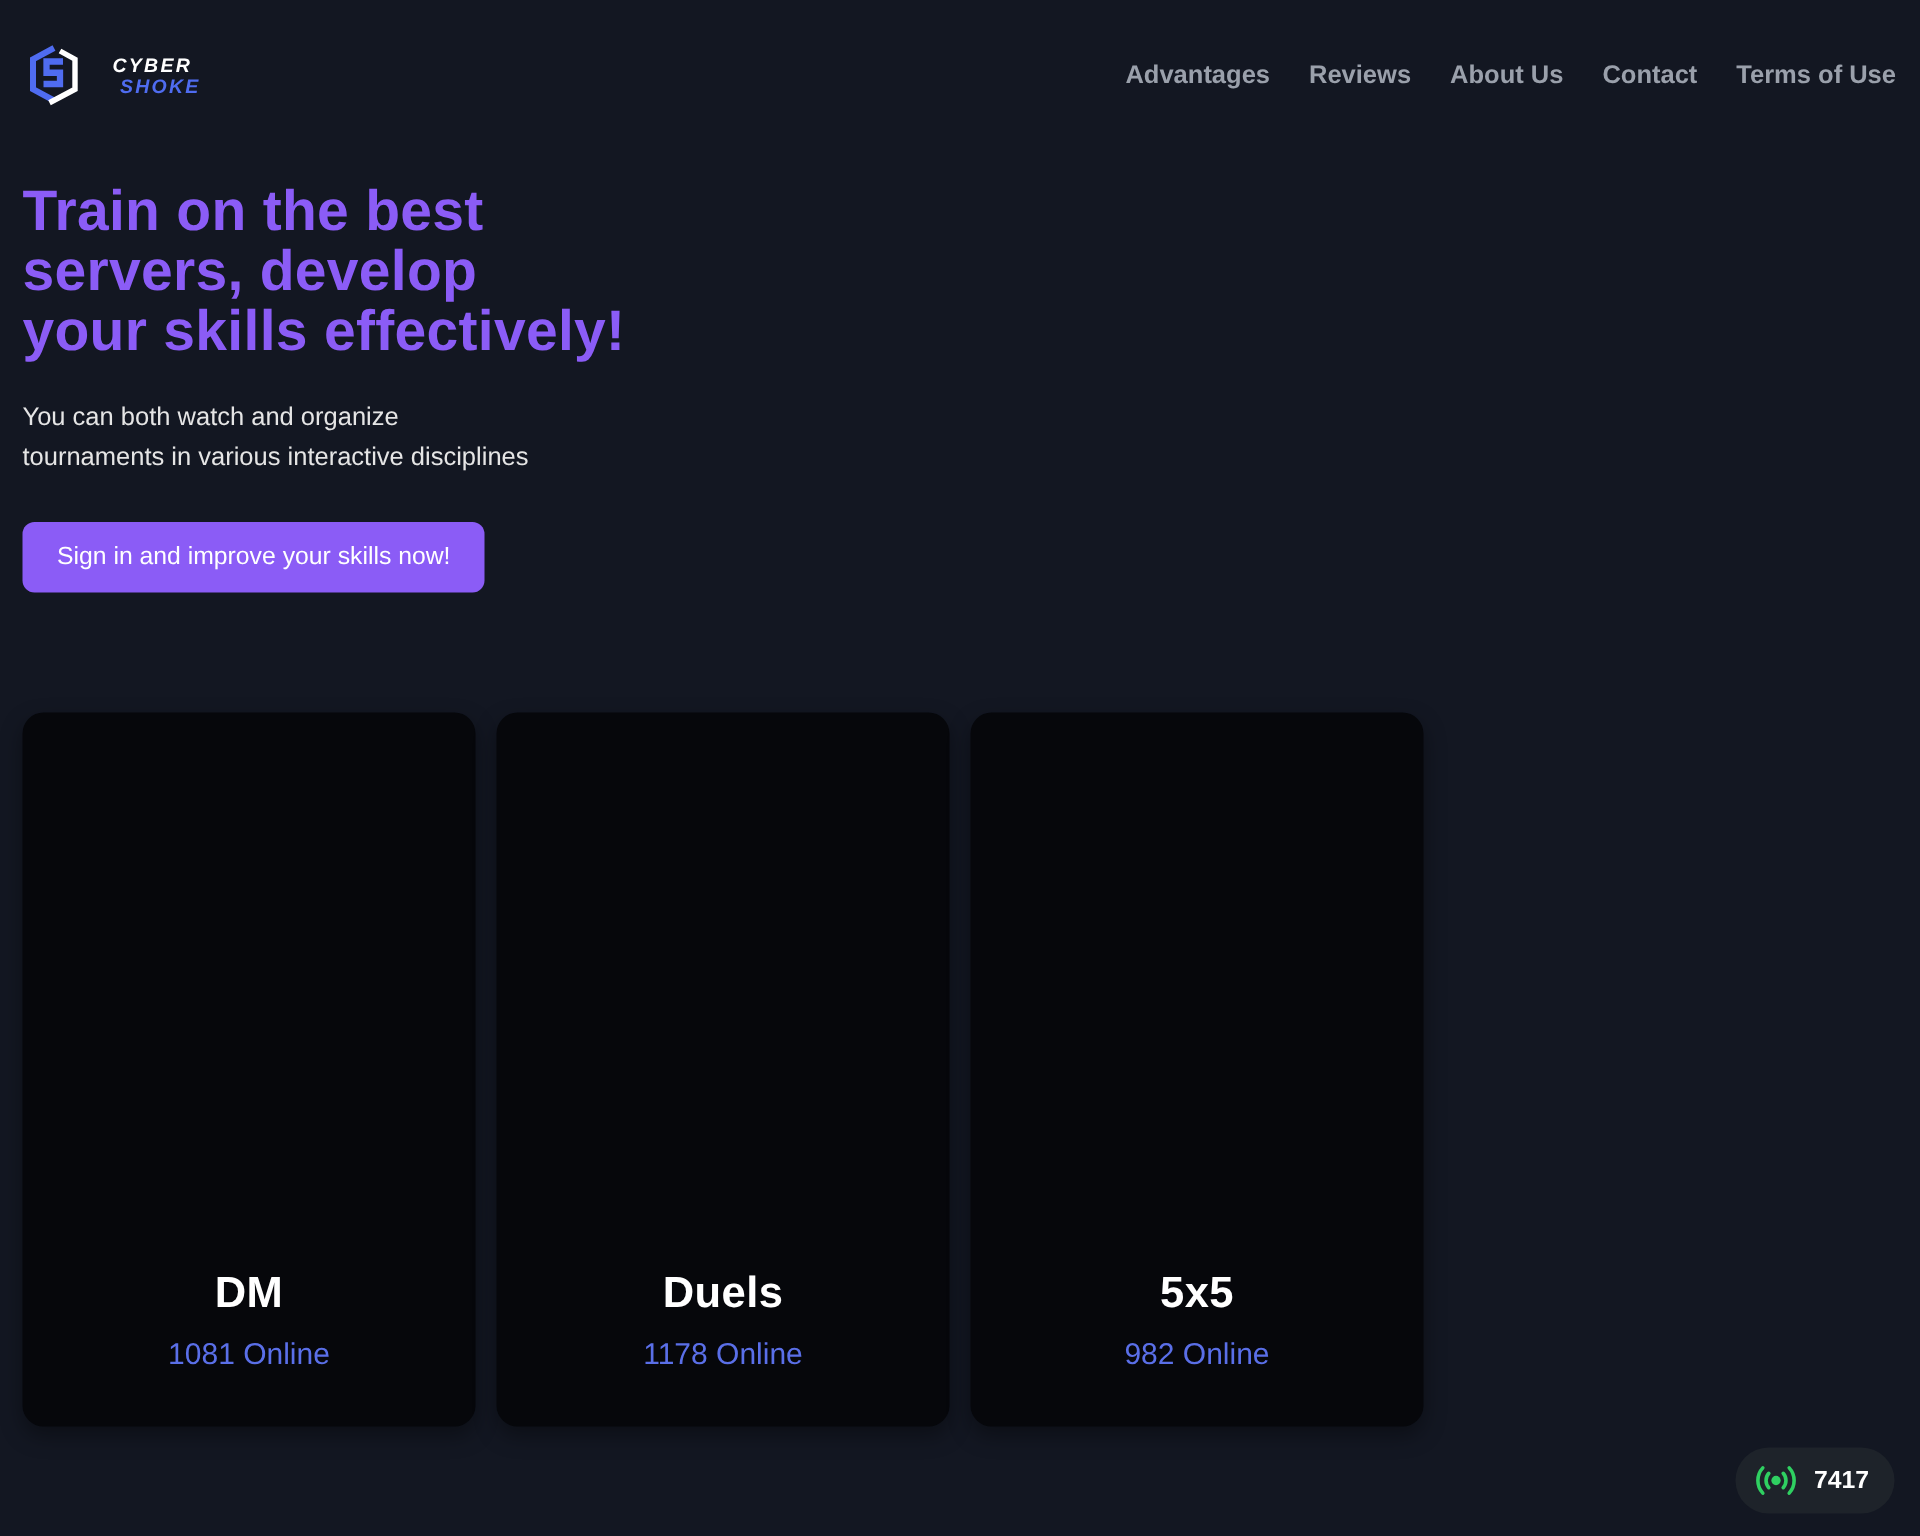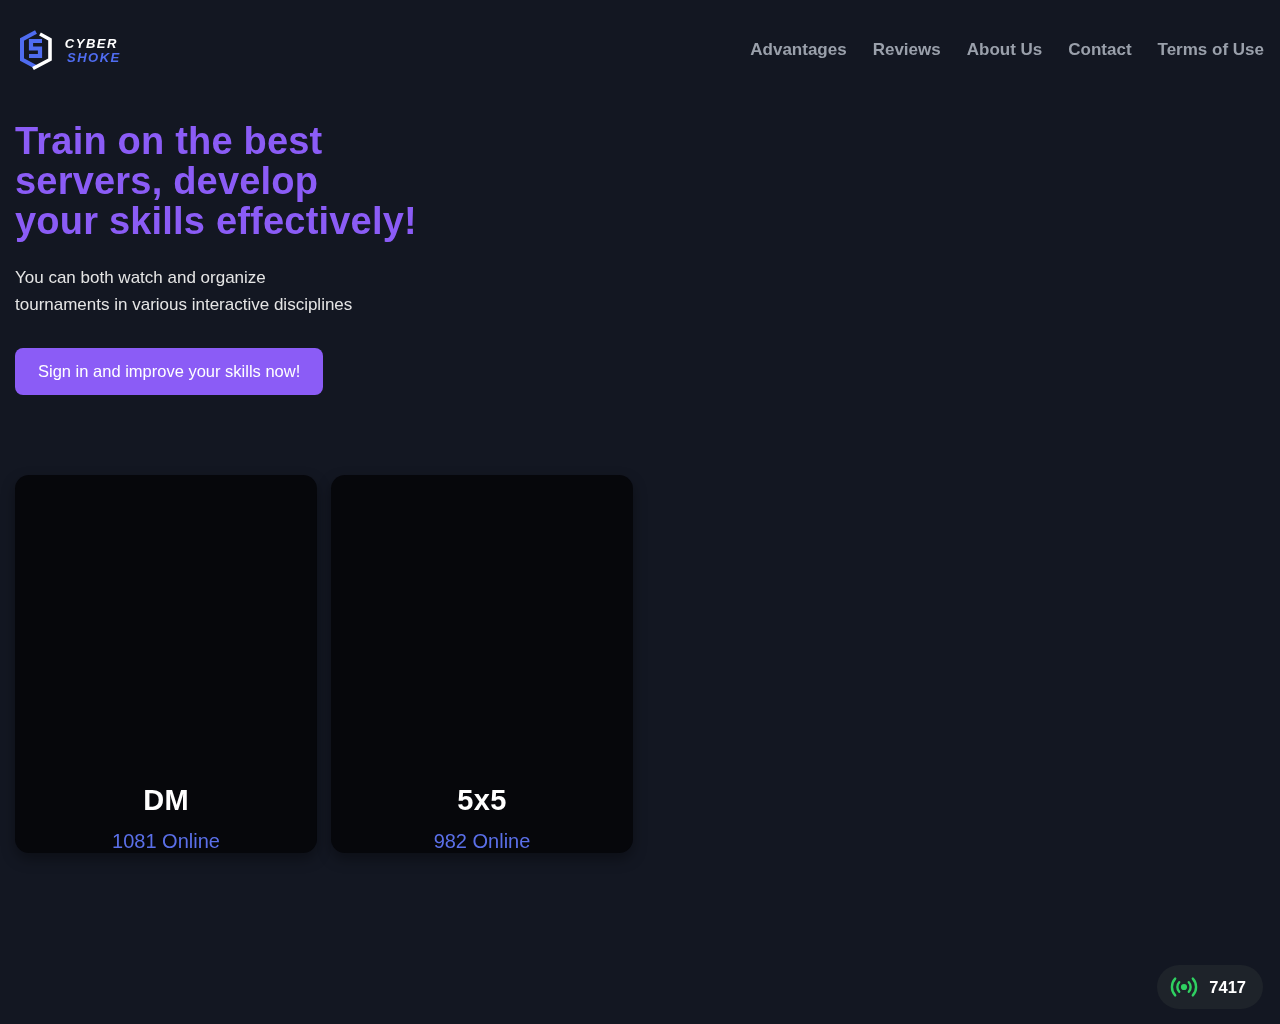--- a/index.html
+++ b/index.html
@@ -21,23 +21,22 @@
   .header {
     display: flex;
     align-items: center;
     justify-content: space-between;
     padding: 22px 16px 0 16px;
     height: 78px;
   }
   .brand {
     display: flex;
     align-items: center;
-    gap: 6px;
-    cursor: pointer;
-    text-align: center;
+    gap: 19px;
+    cursor: pointer;
   }
   .brand-text { display: flex; flex-direction: column; line-height: 1; }
   .brand-top {
     color: #ffffff;
     font-weight: bold;
     font-style: italic;
     font-size: 13px;
     letter-spacing: 1.5px;
   }
   .brand-bottom {
@@ -94,28 +93,29 @@
   .cards {
     position: absolute;
     top: 475px;
     left: 15px;
     right: 15px;
     display: grid;
     grid-template-columns: repeat(4, 1fr);
     gap: 14px;
   }
   .card {
-    height: 378px;
+    height: 476px;
     background: #06070b;
     border-radius: 14px;
     box-shadow: 0 6px 14px rgba(0,0,0,0.35);
     display: flex;
     flex-direction: column;
     justify-content: flex-end;
     align-items: center;
+    padding-bottom: 36px;
     cursor: pointer;
   }
   .card-title {
     color: #ffffff;
     font-size: 29px;
     font-weight: bold;
     letter-spacing: 0.3px;
   }
   .card-online {
     margin-top: 13px;
@@ -182,20 +182,24 @@
     <p class="hero-subtitle"><span>You can both watch and organize</span><br>
       <span>tournaments in various interactive disciplines</span>
     </p>
     <button class="cta-button">Sign in and improve your skills now!</button>
   </div>
 
   <div class="cards">
     <div class="card">
       <div class="card-title">DM</div>
       <div class="card-online">1081 Online</div>
+    </div>
+    <div class="card">
+      <div class="card-title">Duels</div>
+      <div class="card-online">1178 Online</div>
     </div>
     <div class="card">
       <div class="card-title">5x5</div>
       <div class="card-online">982 Online</div>
     </div>
   </div>
 
   <div class="online-badge">
     <span style="display:inline-flex;">
       <svg width="28" height="26" viewBox="0 0 28 26">

